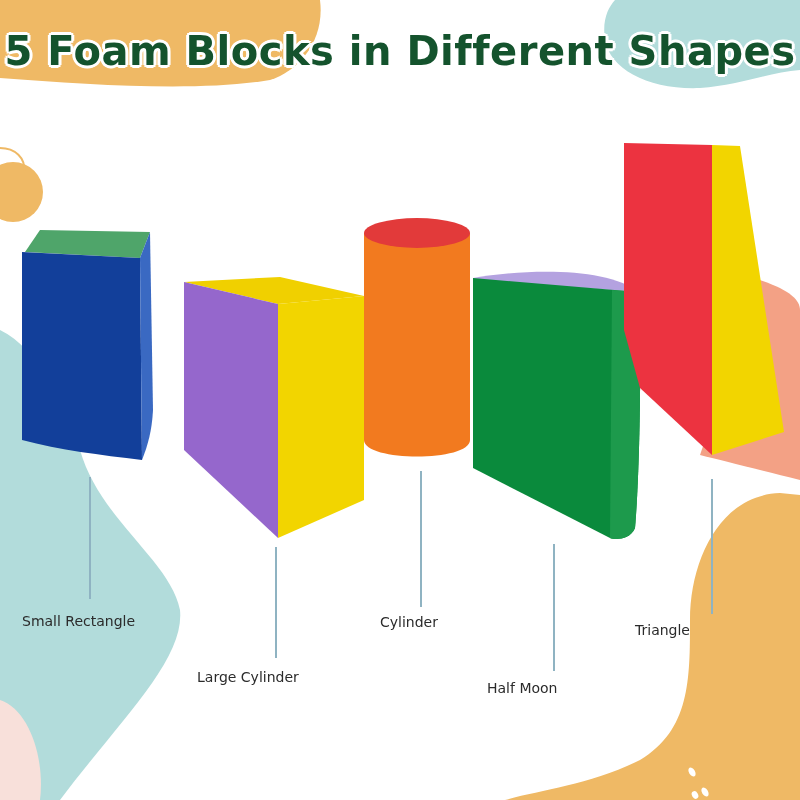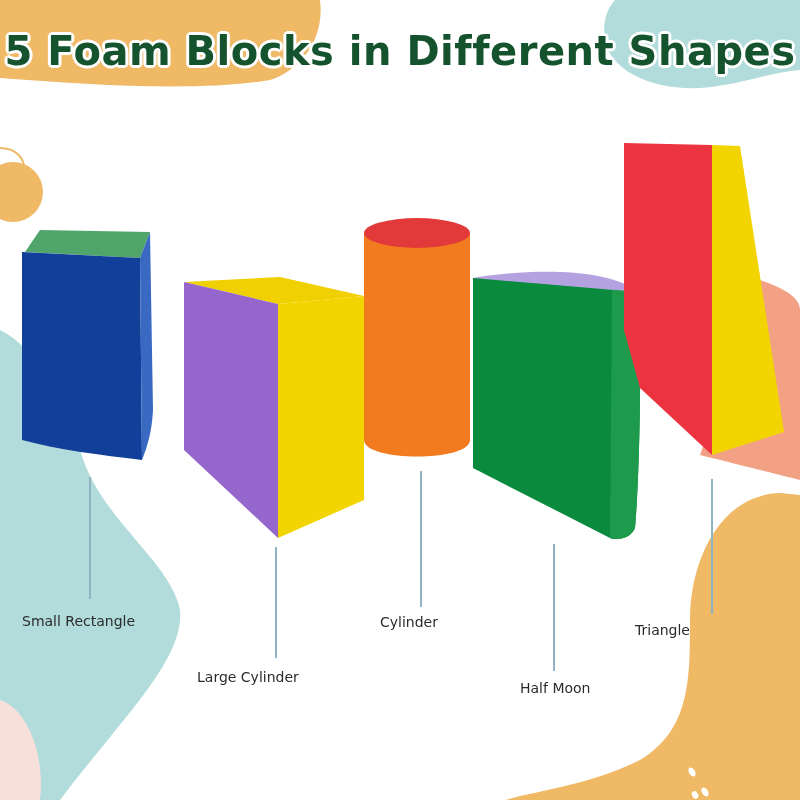--- a/index.html
+++ b/index.html
@@ -62,14 +62,14 @@
 
 <div class="leader" style="left:89px;top:477px;height:122px;"></div>
 <div class="leader" style="left:275px;top:547px;height:111px;"></div>
 <div class="leader" style="left:420px;top:471px;height:136px;"></div>
 <div class="leader" style="left:553px;top:544px;height:127px;"></div>
 <div class="leader" style="left:711px;top:479px;height:135px;"></div>
 
 <div class="label" style="left:22px;top:613px;">Small Rectangle</div>
 <div class="label" style="left:197px;top:669px;">Large Cylinder</div>
 <div class="label" style="left:380px;top:614px;text-align:right;">Cylinder</div>
-<div class="label" style="left:520px;top:680px;">Half Moon</div>
+<div class="label" style="left:487px;top:680px;">Half Moon</div>
 <div class="label" style="left:635px;top:622px;">Triangle</div>
 
 </body></html>

